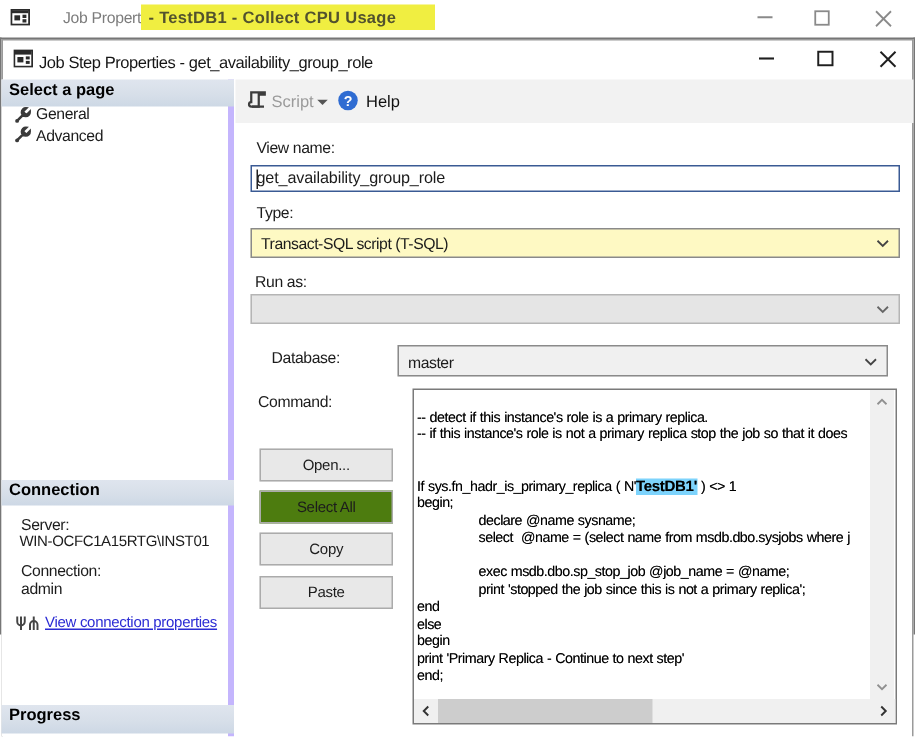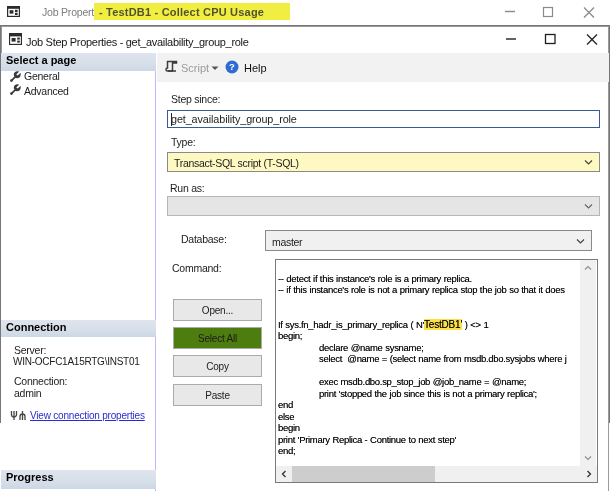--- a/index.html
+++ b/index.html
@@ -48,21 +48,21 @@
     <rect x="8.2" y="7.6" width="2.6" height="2" fill="#2b2b2b"></rect>
   </svg>
   <div class="abs" style="left:25px;top:10px;font-size:11px;letter-spacing:-0.3px;color:#161616;">Job Step Properties - get_availability_group_role</div>
   <svg class="abs" style="left:499px;top:0" width="110" height="26" viewBox="0 0 110 26">
     <line x1="6" y1="13" x2="16" y2="13" stroke="#1f1f1f" stroke-width="1.4"></line>
     <rect x="45.5" y="8.5" width="9.5" height="9" fill="none" stroke="#1f1f1f" stroke-width="1.3"></rect>
     <line x1="87" y1="8.5" x2="97" y2="18.5" stroke="#1f1f1f" stroke-width="1.3"></line>
     <line x1="97" y1="8.5" x2="87" y2="18.5" stroke="#1f1f1f" stroke-width="1.3"></line>
   </svg>
 
-  <div class="abs" style="left:0;top:27px;width:155px;height:438px;background:#fff;border-right:1px solid #c4b5fd;">
+  <div class="abs" style="left:0;top:27px;width:155px;height:438px;background:#fff;border-right:4px solid #c4b5fd;">
 
     <div class="hdr abs" style="left:0;top:0;width:155px;height:18px;padding:1px 0 0 5px;">Select a page</div>
 
     <svg class="abs" style="left:8px;top:18px" width="12" height="12" viewBox="0 0 12 12">
       <path d="M2.2 9.8 L6.2 5.8 M8.3 1.2 a2.6 2.6 0 1 0 2.5 2.5 L8.6 5.9 L6.1 3.4 Z" fill="none" stroke="#3a3a3a" stroke-width="1.7"></path>
       <circle cx="2.4" cy="9.6" r="1.3" fill="#3a3a3a"></circle>
     </svg>
     <div class="lbl abs" style="left:23px;top:17px;">General</div>
     <svg class="abs" style="left:8px;top:31px" width="12" height="12" viewBox="0 0 12 12">
       <path d="M2.2 9.8 L6.2 5.8 M8.3 1.2 a2.6 2.6 0 1 0 2.5 2.5 L8.6 5.9 L6.1 3.4 Z" fill="none" stroke="#3a3a3a" stroke-width="1.7"></path>
@@ -94,21 +94,21 @@
     <svg class="abs" style="left:54px;top:13px" width="8" height="5" viewBox="0 0 8 5">
         <path d="M0.5 0.5 L4 4 L7.5 0.5 Z" fill="#555"></path>
       </svg>
     <svg class="abs" style="left:68px;top:7px" width="14" height="14" viewBox="0 0 14 14">
       <circle cx="7" cy="7" r="6.5" fill="#2f6cd2"></circle>
       <text x="7" y="10.4" font-size="9.5" font-weight="bold" fill="#fff" text-anchor="middle" font-family="Liberation Sans,sans-serif">?</text>
     </svg>
     <div class="abs" style="left:87px;top:9px;font-size:11px;color:#111;">Help</div>
   </div>
 
-  <div class="lbl abs" style="left:170px;top:67px;">Step since:</div>
+  <div class="lbl abs" style="left:170px;top:67px;">View name:</div>
   <div class="abs" style="left:166px;top:84px;width:433px;height:18px;background:#fff;border:1px solid #3a5a94;">
     <div class="abs" style="left:3px;top:2px;font-size:10.8px;letter-spacing:-0.1px;color:#1c1c1c;">get_availability_group_role</div>
     <div class="abs" style="left:3px;top:2px;width:1px;height:13px;background:#222;"></div>
   </div>
 
   <div class="lbl abs" style="left:170px;top:110px;">Type:</div>
   <div class="abs" style="left:166px;top:126px;width:433px;height:20px;background:#fef9c3;border:1px solid #8a8a8a;">
     <div class="abs" style="left:6px;top:4px;font-size:10.5px;letter-spacing:-0.3px;color:#1c1c1c;">Transact-SQL script (T-SQL)</div>
     <svg class="chev" width="9" height="9" viewBox="0 0 9 9">
         <path d="M1 2.5 L4.5 6 L8 2.5" fill="none" stroke="#444" stroke-width="1.2"></path>
@@ -135,21 +135,21 @@
   <div class="abs" style="left:172px;top:273px;width:89px;height:22px;background:#e8e8e8;border:1px solid #ababab;font-size:10px;letter-spacing:-0.2px;color:#1c1c1c;text-align:center;padding-top:5px;">Open...</div>
   <div class="abs" style="left:172px;top:301px;width:89px;height:22px;background:#4d7c0f;border:1px solid #ababab;font-size:10px;letter-spacing:-0.2px;color:#1c1c1c;text-align:center;padding-top:5px;">Select All</div>
   <div class="abs" style="left:172px;top:329px;width:89px;height:22px;background:#e8e8e8;border:1px solid #ababab;font-size:10px;letter-spacing:-0.2px;color:#1c1c1c;text-align:center;padding-top:5px;">Copy</div>
   <div class="abs" style="left:172px;top:358px;width:89px;height:22px;background:#e8e8e8;border:1px solid #ababab;font-size:10px;letter-spacing:-0.2px;color:#1c1c1c;text-align:center;padding-top:5px;">Paste</div>
 
   <div class="abs" style="left:274px;top:233px;width:323px;height:224px;background:#fff;border:1px solid #7a7a7a;overflow:hidden;">
     <div class="abs" style="left:2px;top:12.5px;width:304px;font-size:9.5px;line-height:11.5px;color:#000;white-space:pre;letter-spacing:-0.3px;word-spacing:0.3px;overflow:hidden;text-shadow:0 0 0.4px rgba(0,0,0,0.55);">-- detect if this instance's role is a primary replica.
 -- if this instance's role is not a primary replica stop the job so that it does
 
 
-If sys.fn_hadr_is_primary_replica ( N'<span style="background:#fde047;font-size:10px;letter-spacing:-0.2px;">TestDB1'</span> ) &lt;&gt; 1
+If sys.fn_hadr_is_primary_replica ( N'<span style="background:#7dd3fc;font-size:10px;letter-spacing:-0.2px;font-weight:bold;">TestDB1'</span> ) &lt;&gt; 1
 begin;
 <span style="display:inline-block;width:41px;"></span>declare @name sysname;
 <span style="display:inline-block;width:41px;"></span>select  @name = (select name from msdb.dbo.sysjobs where j
 
 <span style="display:inline-block;width:41px;"></span>exec msdb.dbo.sp_stop_job @job_name = @name;
 <span style="display:inline-block;width:41px;"></span>print 'stopped the job since this is not a primary replica';
 end
 else
 begin
 print 'Primary Replica - Continue to next step'

